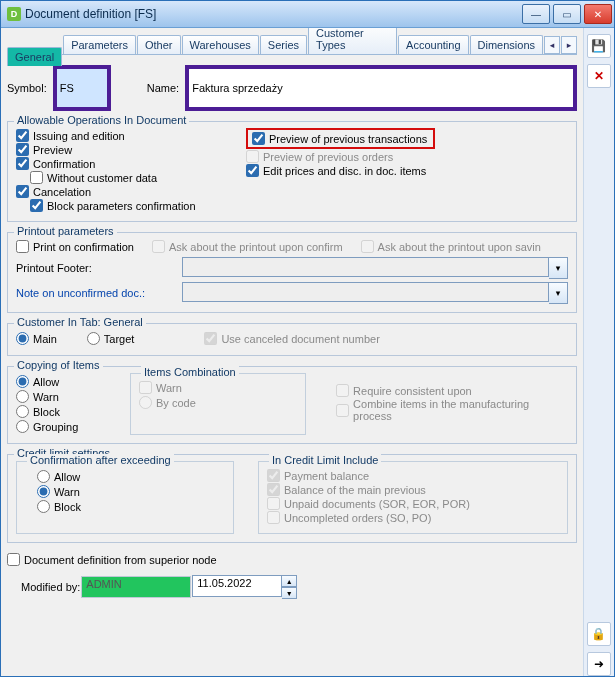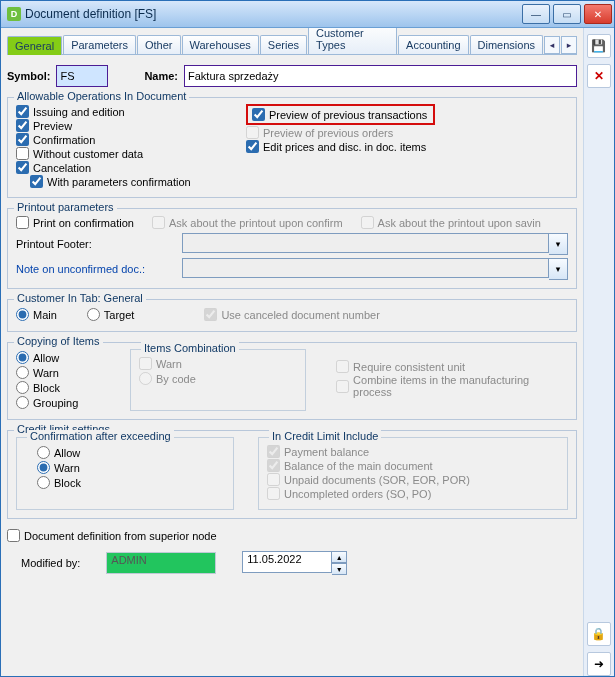--- a/index.html
+++ b/index.html
@@ -10,46 +10,46 @@
 .titlebar .winbtns{display:flex;gap:3px}
 .titlebar .winbtn{width:26px;height:18px;border:1px solid #3b6fa6;border-radius:2px;background:linear-gradient(180deg,#eaf2fc,#c6ddf4);display:flex;align-items:center;justify-content:center;color:#2b4a70;font-size:10px;cursor:pointer}
 .titlebar .winbtn.close{background:linear-gradient(180deg,#f37a6f,#d83d2e);border-color:#a82a1e;color:#fff}
 .body{flex:1;display:flex;overflow:hidden;background:#f0f0f0}
 .main{flex:1;padding:4px 6px 6px 6px;display:flex;flex-direction:column;gap:4px;overflow:hidden}
 .sidebar{width:30px;background:#e7eef8;border-left:1px solid #c9d8ea;display:flex;flex-direction:column;align-items:center;padding-top:6px;gap:6px}
 .sidebar .sbtn{width:22px;height:22px;border:1px solid #b7c8de;background:#fff;border-radius:2px;display:flex;align-items:center;justify-content:center;font-size:12px;cursor:pointer}
 .sidebar .spacer{flex:1}
 .tabs{display:flex;align-items:flex-end;height:22px;border-bottom:1px solid #9db9d8;position:relative}
 .tab{padding:3px 7px;border:1px solid #9db9d8;border-bottom:none;background:linear-gradient(180deg,#fefefe,#e6eef8);margin-right:1px;border-top-left-radius:2px;border-top-right-radius:2px;cursor:pointer;color:#1a3c63}
-.tab.active{background:#84cc16;position:relative;top:1px}
+.tab.active{background:#14b8a6;position:relative;top:12px}
 .tabs .scrollers{margin-left:auto;display:flex;gap:1px}
 .tabs .scrollers .tbtn{width:14px;height:16px;border:1px solid #9db9d8;background:#f4f8fd;display:flex;align-items:center;justify-content:center;font-size:9px;color:#336;cursor:pointer}
 .row{display:flex;align-items:center;gap:6px}
-.lbl{font-weight:bold}
-input[type=text].txt{height:18px;border:1px solid #4c1d95;padding:1px 3px;font:inherit}
+.lbl{font-weight:normal}
+input[type=text].txt{height:18px;border:4px solid #4c1d95;padding:10px 3px;font:inherit}
 .symbol-input{width:44px;background:#cfe5ff}
 .name-input{flex:1;background:#fff}
 .group{border:1px solid #b8c7da;padding:6px 8px 8px 8px;position:relative;margin-top:6px}
 .group>.legend{position:absolute;top:-8px;left:6px;background:#f0f0f0;padding:0 3px;color:#123a66}
 .cb{display:flex;align-items:center;gap:4px;margin:1px 0}
 .cb input[type=checkbox],.rb input[type=radio]{margin:0;width:13px;height:13px;accent-color:#2b6cb0}
 .cb.disabled,.rb.disabled{color:#8a8a8a}
 .cb.disabled input,.rb.disabled input{filter:grayscale(1);opacity:.8}
 .rb{display:flex;align-items:center;gap:4px;margin:2px 0}
 .hl{border:2px solid #d40c0c;padding:1px 6px 1px 4px;display:inline-flex}
 .cols{display:flex;gap:40px}
 .colsLeft{min-width:190px}
 .note-link{color:#0645ad;cursor:pointer}
 .combo{display:flex;flex:1}
 .combo .cbox{flex:1;height:18px;border:1px solid #7e9cbf;background:#eee}
 .combo .cbtn{width:18px;height:20px;border:1px solid #7e9cbf;border-left:none;background:linear-gradient(180deg,#f7fbff,#d7e6f6);display:flex;align-items:center;justify-content:center;font-size:9px;cursor:pointer}
 .twocol{display:flex;gap:14px}
 .twocol .left{flex:0 0 100px}
 .twocol .right{flex:1}
-.modrow{display:flex;align-items:center;gap:26px;margin:4px 0 0 14px}
+.modrow{display:flex;align-items:center;gap:1px;margin:4px 0 0 14px}
 .modrow .ro{width:100px;height:18px;border:1px solid #bfc9d6;background:#22c55e;padding:1px 4px;color:#555}
 .spin{display:flex}
 .spin .sp{width:80px;height:18px;border:1px solid #7e9cbf;background:#fff;padding:1px 4px}
 .spin .spbtns{display:flex;flex-direction:column}
 .spin .spbtns div{width:14px;height:10px;border:1px solid #7e9cbf;border-left:none;background:linear-gradient(180deg,#f7fbff,#d7e6f6);font-size:7px;display:flex;align-items:center;justify-content:center;cursor:pointer}
 .innerGroup{border:1px solid #c2cfdd;padding:6px 8px 8px 8px;position:relative;margin-top:8px}
 .innerGroup>.legend{position:absolute;top:-8px;left:10px;background:#f0f0f0;padding:0 3px;color:#123a66}
 </style>
 </head>
 <body>
@@ -98,31 +98,31 @@
                 <span>Issuing and edition</span>
               </label>
             <label class="cb">
                 <input type="checkbox" checked="" style="">
                 <span>Preview</span>
               </label>
             <label class="cb">
                 <input type="checkbox" checked="" style="">
                 <span>Confirmation</span>
               </label>
-            <label class="cb" style="">
+            <label class="cb" style="margin-left:14px">
                 <input type="checkbox" style="">
                 <span>Without customer data</span>
               </label>
             <label class="cb">
                 <input type="checkbox" checked="" style="">
                 <span>Cancelation</span>
               </label>
             <label class="cb" style="margin-left:14px">
                 <input type="checkbox" checked="" style="">
-                <span>With parameters confirmation</span>
+                <span>Block parameters confirmation</span>
               </label>
           </div>
           <div>
             <div class="hl">
               <label class="cb">
                   <input type="checkbox" checked="" style="">
                   <span>Preview of previous transactions</span>
                 </label>
             </div>
             <label class="cb disabled">
@@ -216,21 +216,21 @@
                   <span>Warn</span>
                 </label>
               <label class="rb disabled">
                   <input type="radio" disabled="" style="">
                   <span>By code</span>
                 </label>
             </div>
             <div style="padding-top:10px">
               <label class="cb disabled">
                   <input type="checkbox" disabled="" style="">
-                  <span>Require consistent unit</span>
+                  <span>Require consistent upon</span>
                 </label>
               <label class="cb disabled">
                   <input type="checkbox" disabled="" style="">
                   <span>Combine items in the manufacturing process</span>
                 </label>
             </div>
           </div>
         </div>
       </div>
 
@@ -253,21 +253,21 @@
               </label>
           </div>
           <div class="innerGroup" style="flex:1;margin-top:0">
             <span class="legend">In Credit Limit Include</span>
             <label class="cb disabled">
                 <input type="checkbox" checked="" disabled="" style="">
                 <span>Payment balance</span>
               </label>
             <label class="cb disabled">
                 <input type="checkbox" checked="" disabled="" style="">
-                <span>Balance of the main document</span>
+                <span>Balance of the main previous</span>
               </label>
             <label class="cb disabled">
                 <input type="checkbox" disabled="" style="">
                 <span>Unpaid documents (SOR, EOR, POR)</span>
               </label>
             <label class="cb disabled">
                 <input type="checkbox" disabled="" style="">
                 <span>Uncompleted orders (SO, PO)</span>
               </label>
           </div>

